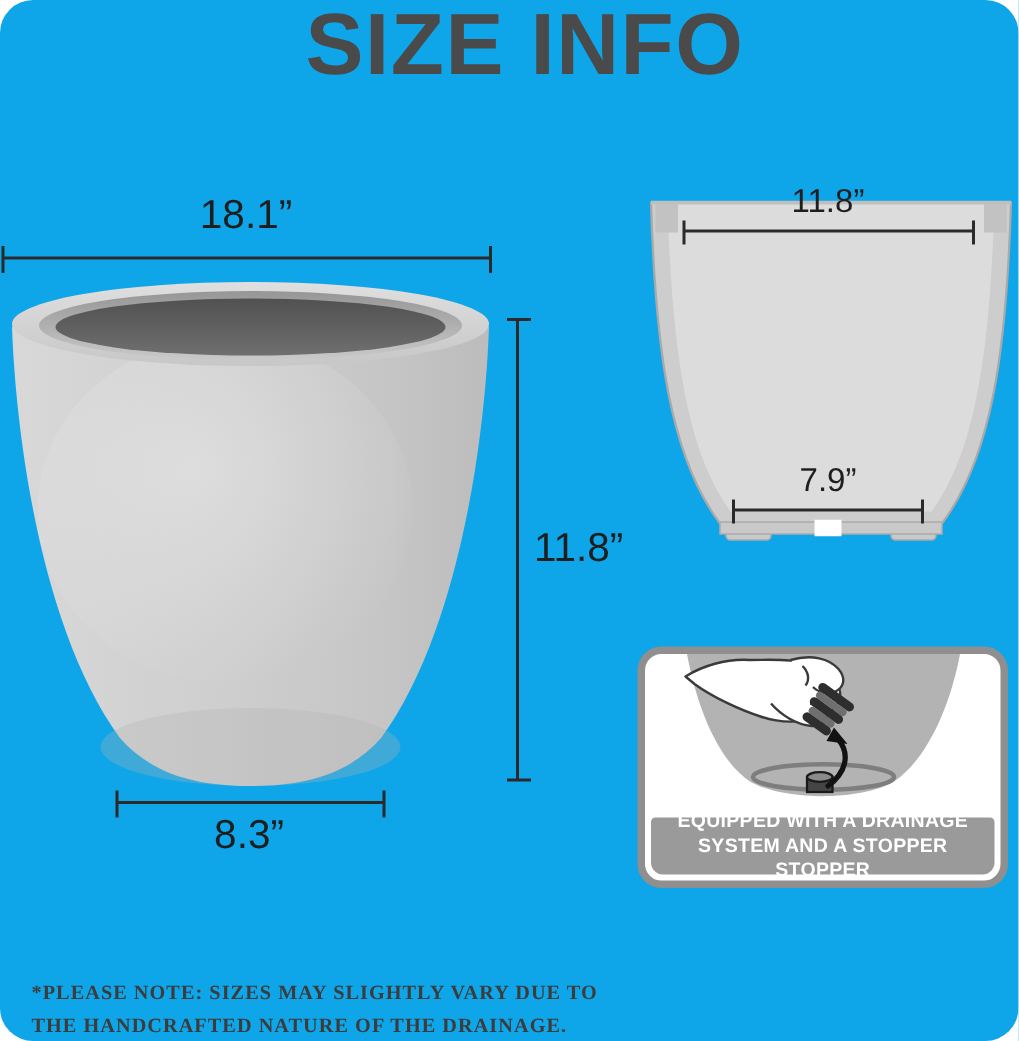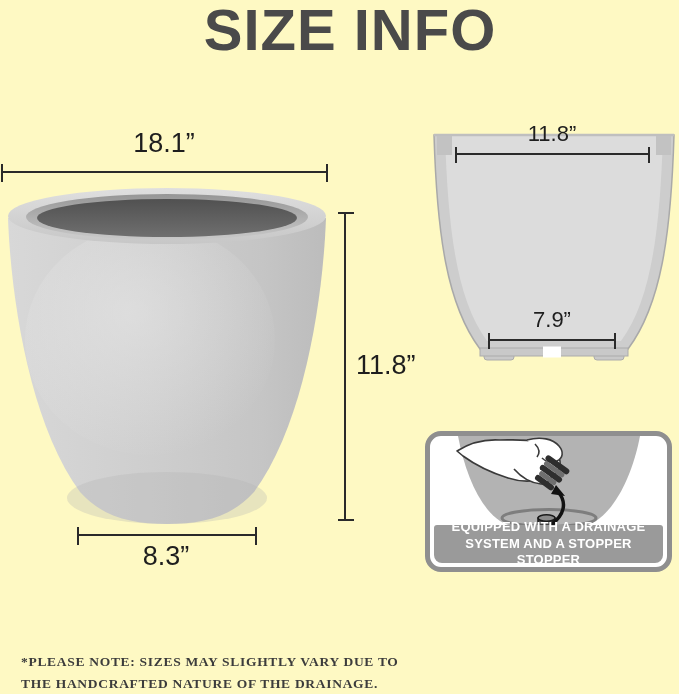--- a/index.html
+++ b/index.html
@@ -1,17 +1,17 @@
 <!DOCTYPE html>
 <html><head>
 <meta charset="utf-8">
 <style>
   html,body { margin:0; padding:0; background:#ffffff; }
   body { width:679px; height:694px; font-family:"Liberation Sans", sans-serif; }
-  .canvas { position:relative; width:679px; height:694px; background:#fef9c3; overflow:hidden; }
+  .canvas { position:relative; width:679px; height:694px; background:#0ea5e9; overflow:hidden;border-radius:22px; }
 
   .title { position:absolute; top:-4px; left:21px; right:0; text-align:center;
            font-size:58px; font-weight:700; letter-spacing:1px; color:#4a4a4a; }
 
   .fig { position:absolute; }
 
   
   .dim-h { position:absolute; height:0; border-top:2px solid #2a2a2a; }
   .dim-h::before, .dim-h::after { content:""; position:absolute; top:-9px; width:2px; height:18px; background:#2a2a2a; }
   .dim-h::before { left:-1px; } .dim-h::after { right:-1px; }
@@ -19,21 +19,21 @@
 
   .dim-v { position:absolute; width:0; border-left:2px solid #2a2a2a; }
   .dim-v::before, .dim-v::after { content:""; position:absolute; left:-8px; width:16px; height:2px; background:#2a2a2a; }
   .dim-v::before { top:-1px; } .dim-v::after { bottom:-1px; }
 
   .dim-label { position:absolute; color:#1e1e1e; font-size:27px; font-weight:400; white-space:nowrap; }
   .dim-label.center { text-align:center; }
   .dim-label.sm { font-size:22px; }
 
   
-  .callout { position:absolute; left:425px; top:431px; width:247px; height:141px;
+  .callout { position:absolute; left:425px; top:431px; width:247px; height:161px;
              box-sizing:border-box; border:5px solid #8f8f8f; border-radius:16px; background:#ffffff;padding-left:12px; }
   .callout-illustration { position:absolute; left:0; top:0; width:237px; height:105px; }
   .callout-banner { position:absolute; left:4px; right:4px; bottom:4px; height:38px;
                     background:#9a9a9a; border-radius:3px 3px 8px 8px;
                     color:#ffffff; font-weight:700; font-size:13px; letter-spacing:0.2px;
                     text-align:center; display:flex; flex-direction:column; justify-content:center; line-height:1.3; }
 
   .footnote { position:absolute; left:21px; right:0; top:651px; text-align:left;
               font-size:13.5px; font-weight:700; letter-spacing:0.7px; color:#3c3c3c; line-height:1.6;font-family:Liberation Serif, serif; }
 </style>

